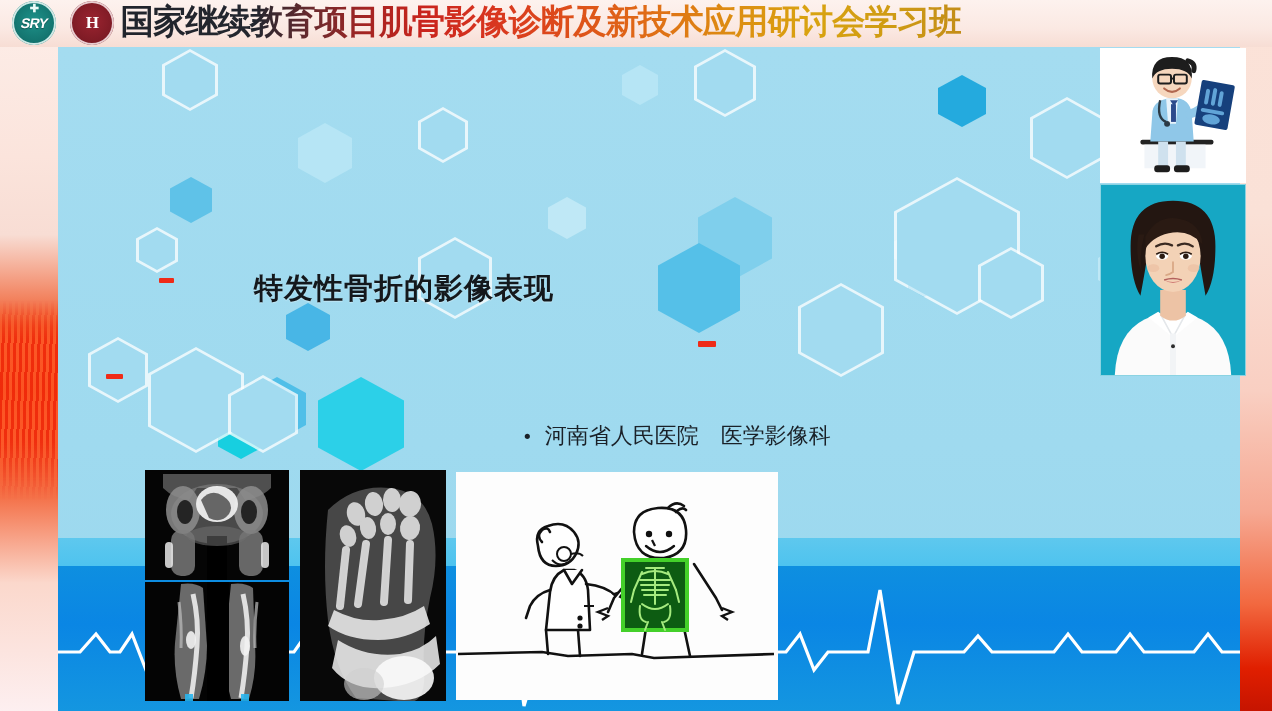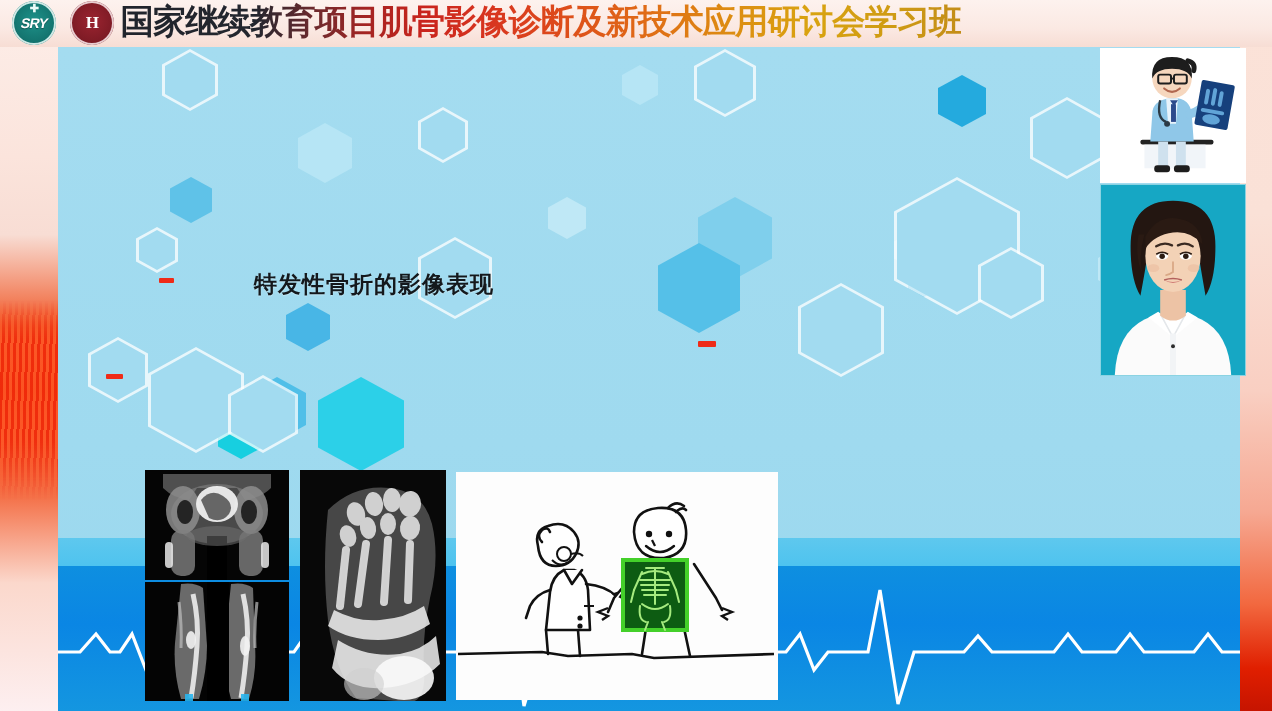--- a/index.html
+++ b/index.html
@@ -103,21 +103,21 @@
   }
   .hex-ring::after{
     content:""; position:absolute; inset:3px;
     clip-path:polygon(50% 0%,100% 25%,100% 75%,50% 100%,0% 75%,0% 25%);
     background:#a2dbf0;
   }
 
   .slide-title {
     position:absolute; left:196px; top:222px;
     font-family:"DejaVu Sans", sans-serif;
-    font-size:23px; font-weight:bold; color:#14181c;
+    font-size:29px; font-weight:bold; color:#14181c;
     letter-spacing:1px;
     text-shadow:0 1px 1px rgba(255,255,255,.35);
   }
   .bullet-line {
     position:absolute;
     font-family:"DejaVu Sans", sans-serif;
     font-size:22px; color:#1a2128; white-space:nowrap;
   }
   .bullet-line .dot { margin-right:12px; font-size:18px; }
   .bullet-1 { left:464px; top:374px; }
@@ -205,20 +205,23 @@
       <div class="hex-ring" style="left:920px;top:200px;width:66px;height:72px;"></div>
       <div class="hex-ring" style="left:360px;top:60px;width:50px;height:56px;"></div>
       <div class="hex-ring" style="left:104px;top:2px;width:56px;height:62px;"></div>
       <div class="hex" style="left:240px;top:76px;width:54px;height:60px;background:#b6e5f5;"></div>
       <div class="hex" style="left:564px;top:18px;width:36px;height:40px;background:#b6e5f5;"></div>
       <div class="hex" style="left:1040px;top:200px;width:40px;height:44px;background:#bfe8f6;"></div>
     </div>
 
     <div class="slide-title">特发性骨折的影像表现</div>
 
+    <div class="bullet-line bullet-1">
+      <span class="dot">•</span><span>河南省人民医院　医学影像科</span>
+    </div>
     <div class="bullet-line bullet-2">
       <span class="dot">•</span><span>张旭静</span>
     </div>
 
     <div class="red-mark" style="left:101px;top:231px;width:15px;height:5px;"></div>
     <div class="red-mark" style="left:48px;top:327px;width:17px;height:5px;"></div>
     <div class="red-mark" style="left:640px;top:294px;width:18px;height:6px;"></div>
 
     <div class="blue-band-top"></div>
     <div class="blue-band">

